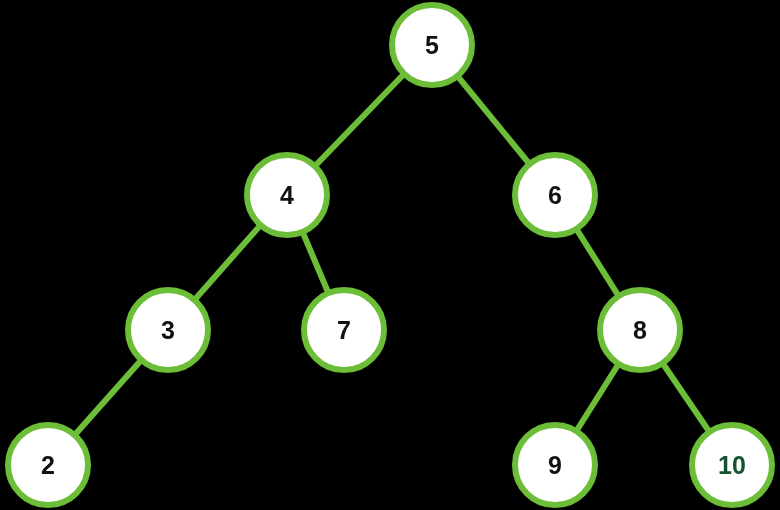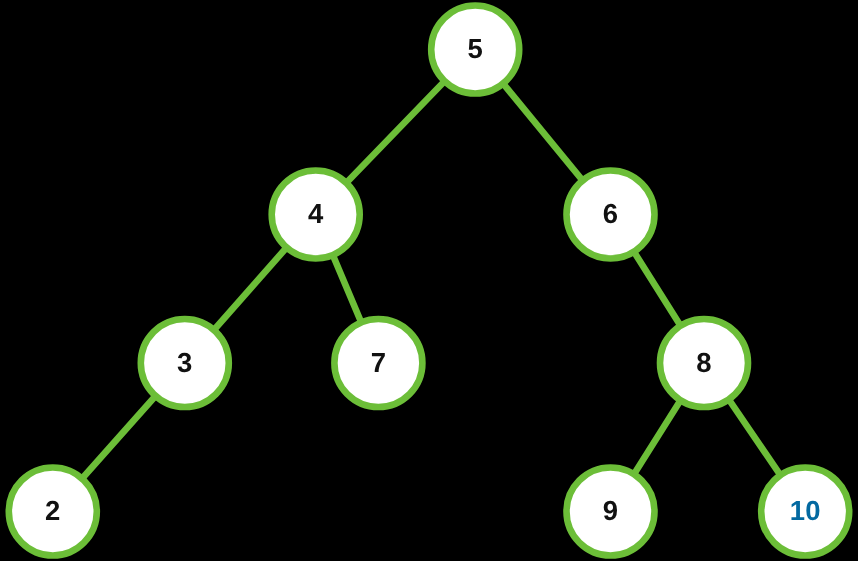--- a/index.html
+++ b/index.html
@@ -84,16 +84,16 @@
       <div class="tree-node" style="width: 86px; height: 86px; left: 597px; top: 287px; border: 6px solid rgb(108, 190, 56); background: rgb(255, 255, 255);">
         <span class="tree-node-label" style="font-size: 25px; color: rgb(17, 17, 17);">8</span>
       </div>
       <div class="tree-node" style="width: 86px; height: 86px; left: 5px; top: 422px; border: 6px solid rgb(108, 190, 56); background: rgb(255, 255, 255);">
         <span class="tree-node-label" style="font-size: 25px; color: rgb(17, 17, 17);">2</span>
       </div>
       <div class="tree-node" style="width: 86px; height: 86px; left: 512px; top: 422px; border: 6px solid rgb(108, 190, 56); background: rgb(255, 255, 255);">
         <span class="tree-node-label" style="font-size: 25px; color: rgb(17, 17, 17);">9</span>
       </div>
       <div class="tree-node" style="width: 86px; height: 86px; left: 689px; top: 422px; border: 6px solid rgb(108, 190, 56); background: rgb(255, 255, 255);">
-        <span class="tree-node-label" style="font-size: 25px; color: #0369a1;">10</span>
+        <span class="tree-node-label" style="font-size: 25px; color: #14532d;">10</span>
       </div>
     </div>
 </div>
 
 </body></html>

